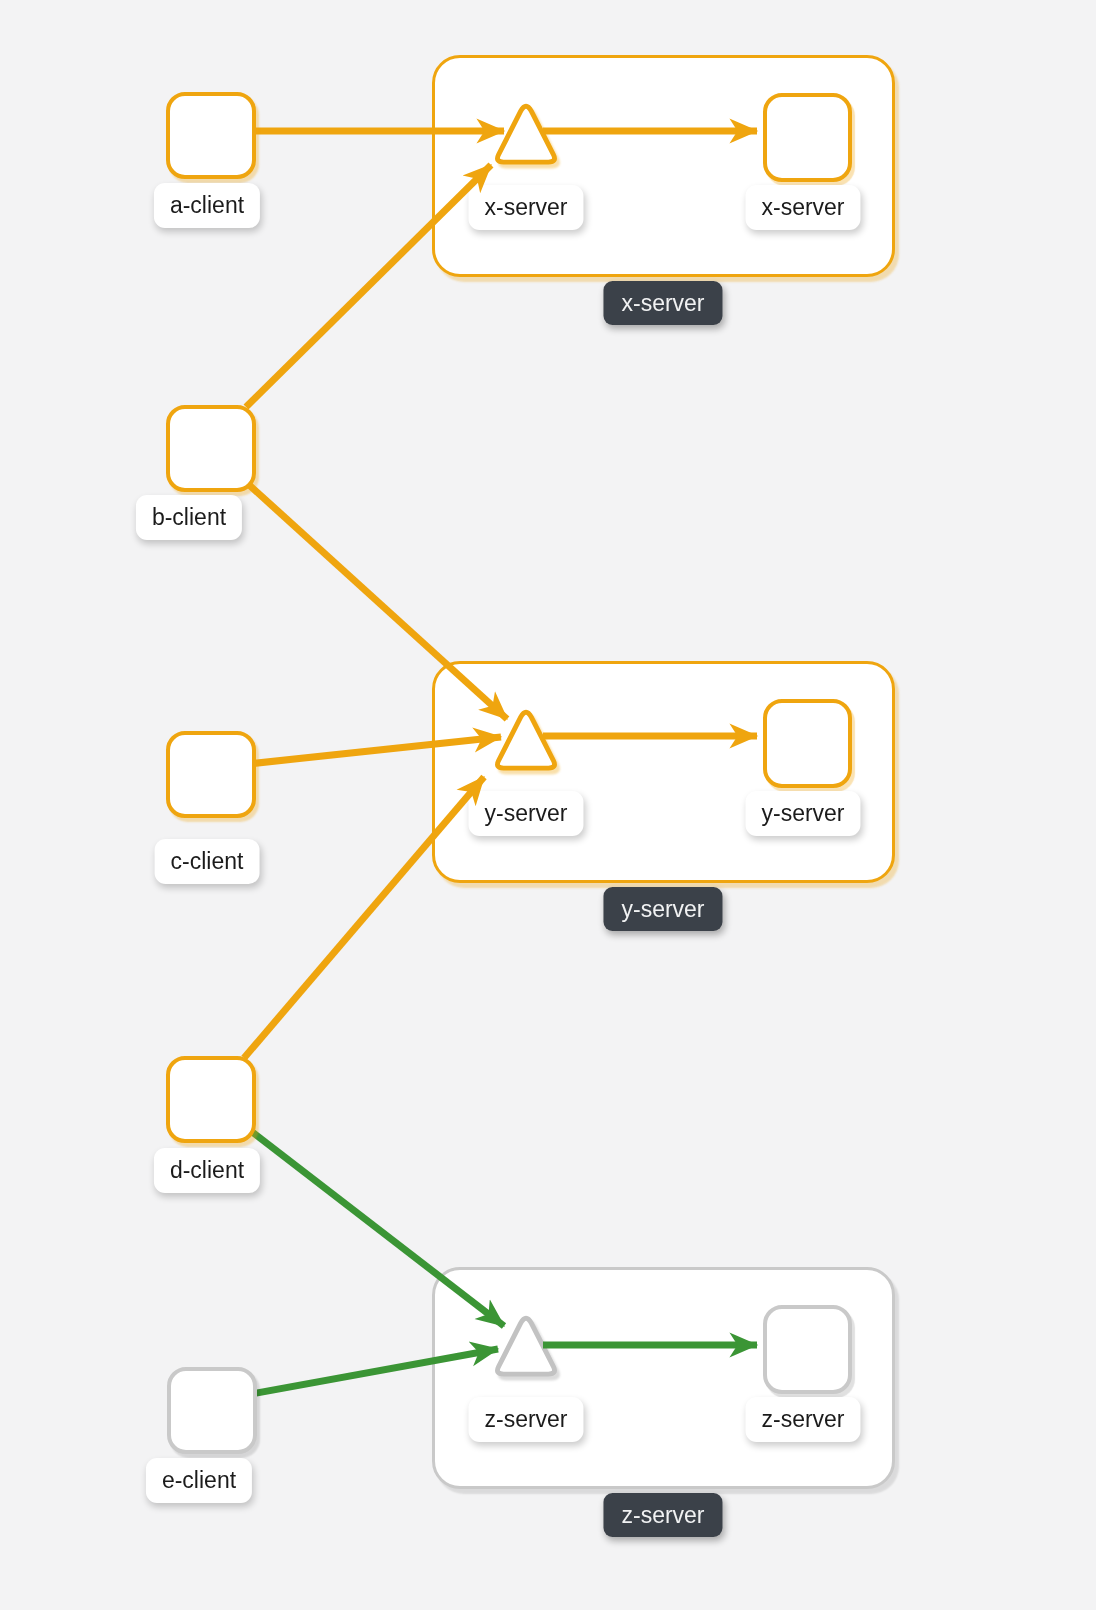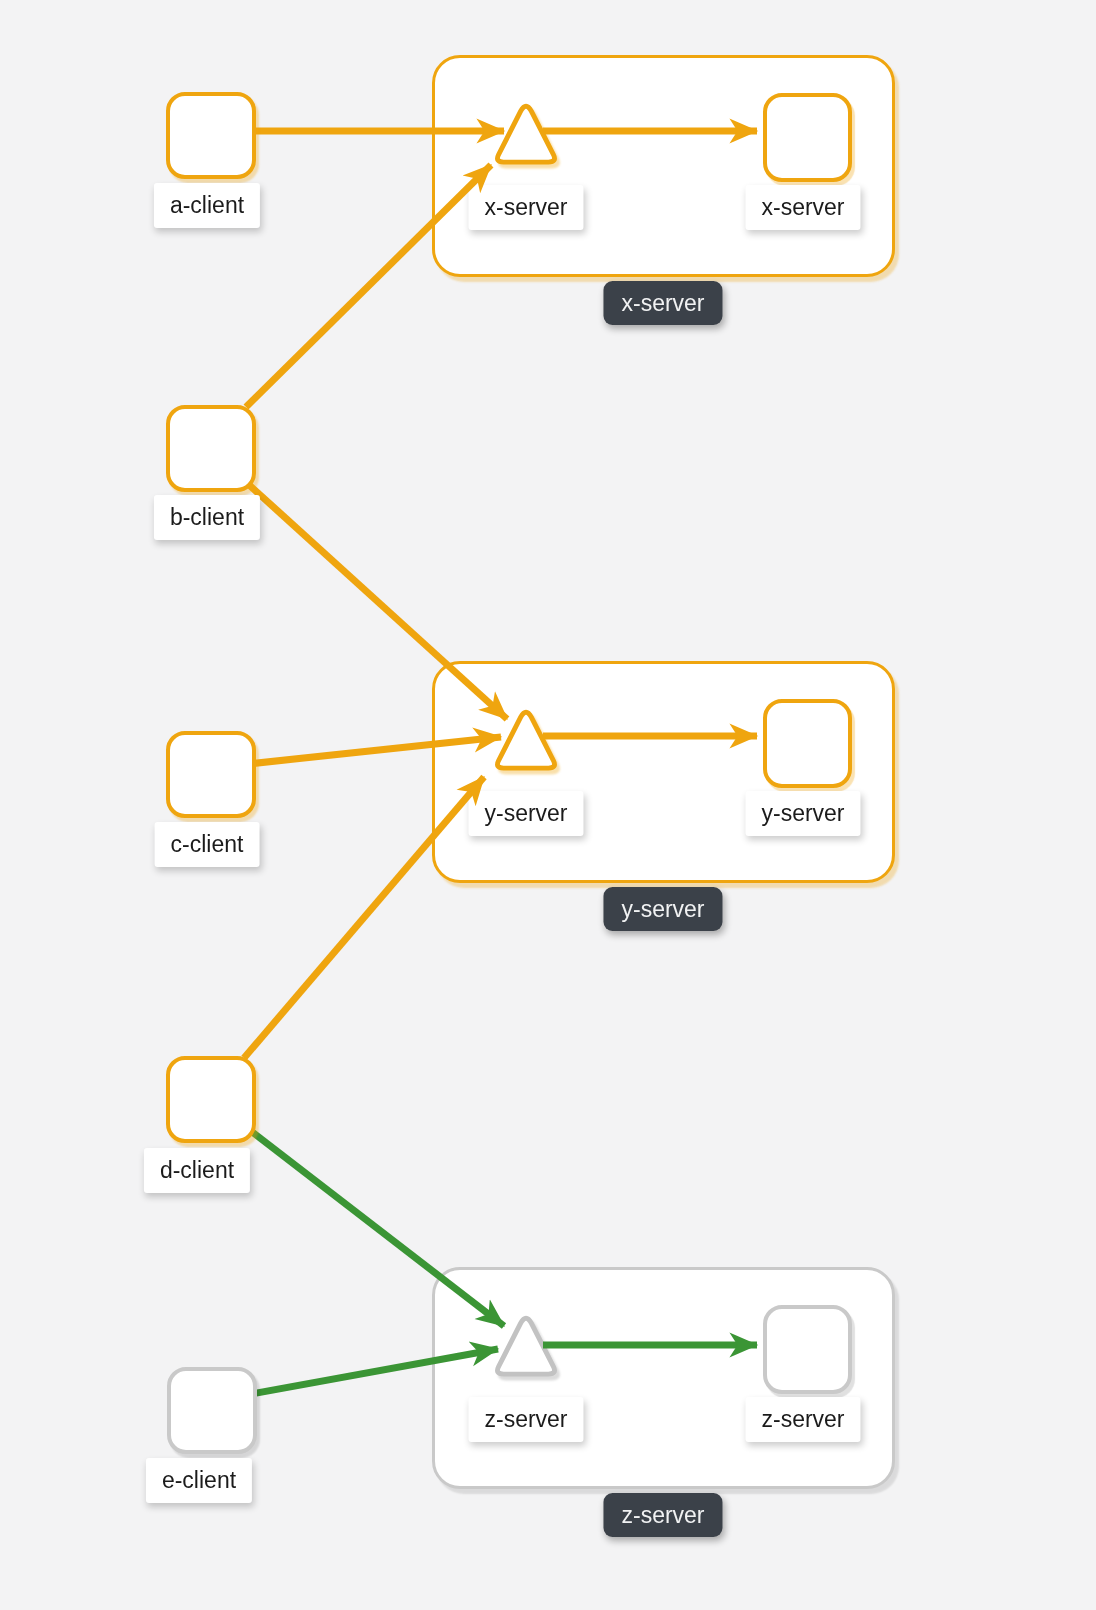--- a/index.html
+++ b/index.html
@@ -29,21 +29,21 @@
   .s-gray{border-color:#c9c9c9;box-shadow:3px 4px 1px rgba(0,0,0,.12);}
 
   
   .client{position:absolute;width:82px;height:79px;background:#fff;
           border:4.5px solid;border-radius:19px;z-index:3;}
   .c-orange{border-color:#EFA50F;box-shadow:3px 4px 2px rgba(239,165,15,.32);}
   .c-gray{border-color:#c9c9c9;box-shadow:3px 4px 2px rgba(0,0,0,.12);}
 
   
   .nlabel{position:absolute;transform:translateX(-50%);height:45px;line-height:45px;
-          padding:0 16px;background:#fff;border-radius:3px;font-size:23px;color:#1b1b1b;
+          padding:0 16px;background:#fff;border-radius:11px;font-size:23px;color:#1b1b1b;
           white-space:nowrap;box-shadow:2px 4px 7px rgba(0,0,0,.20);z-index:4;}
   .tlabel{left:91px;top:127px;}
   .slabel{left:368px;top:127px;}
 
   
   .badge{position:absolute;left:663px;transform:translateX(-50%);height:44px;line-height:44px;
          padding:0 18px;border-radius:9px;font-size:23px;white-space:nowrap;
          box-shadow:2px 4px 7px rgba(0,0,0,.30);z-index:4;}
 
   
@@ -103,24 +103,24 @@
     <div class="sq s-gray"></div>
     <div class="nlabel tlabel">z-server</div>
     <div class="nlabel slabel">z-server</div>
   </div>
   <div class="badge" style="top: 1493px; background: rgb(59, 65, 73); color: rgb(241, 242, 243);">z-server</div>
 
   <div class="client c-orange" style="left:166px;top:92px"></div>
   <div class="nlabel" style="left:207px;top:183px">a-client</div>
 
   <div class="client c-orange" style="left:166px;top:405px"></div>
-  <div class="nlabel" style="left:207px;top:495px">b-client</div>
+  <div class="nlabel" style="left:189px;top:495px">b-client</div>
 
   <div class="client c-orange" style="left:166px;top:731px"></div>
-  <div class="nlabel" style="left:207px;top:822px">c-client</div>
+  <div class="nlabel" style="left:207px;top:839px">c-client</div>
 
   <div class="client c-orange" style="left:166px;top:1056px"></div>
-  <div class="nlabel" style="left:197px;top:1148px">d-client</div>
+  <div class="nlabel" style="left:207px;top:1148px">d-client</div>
 
   <div class="client c-gray" style="left:167px;top:1367px"></div>
   <div class="nlabel" style="left:199px;top:1458px">e-client</div>
 
 </div>
 
 </body></html>

